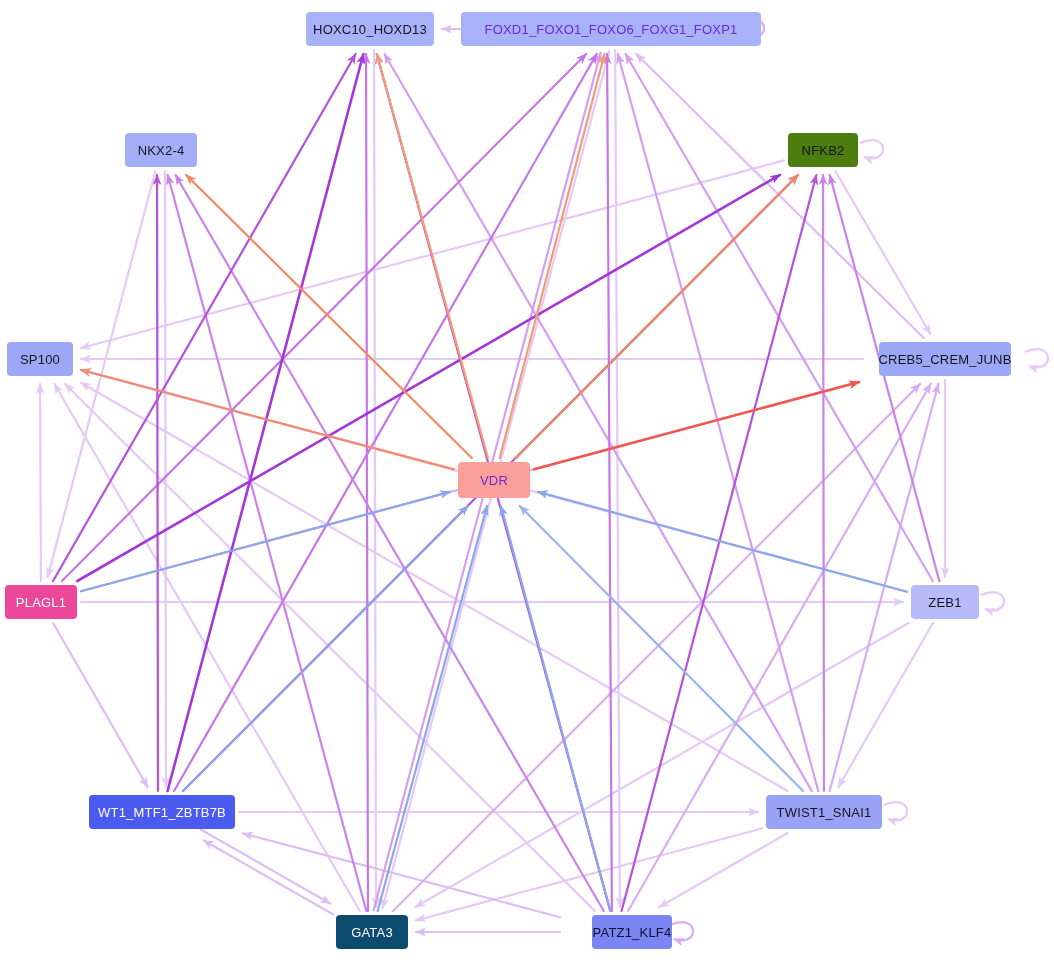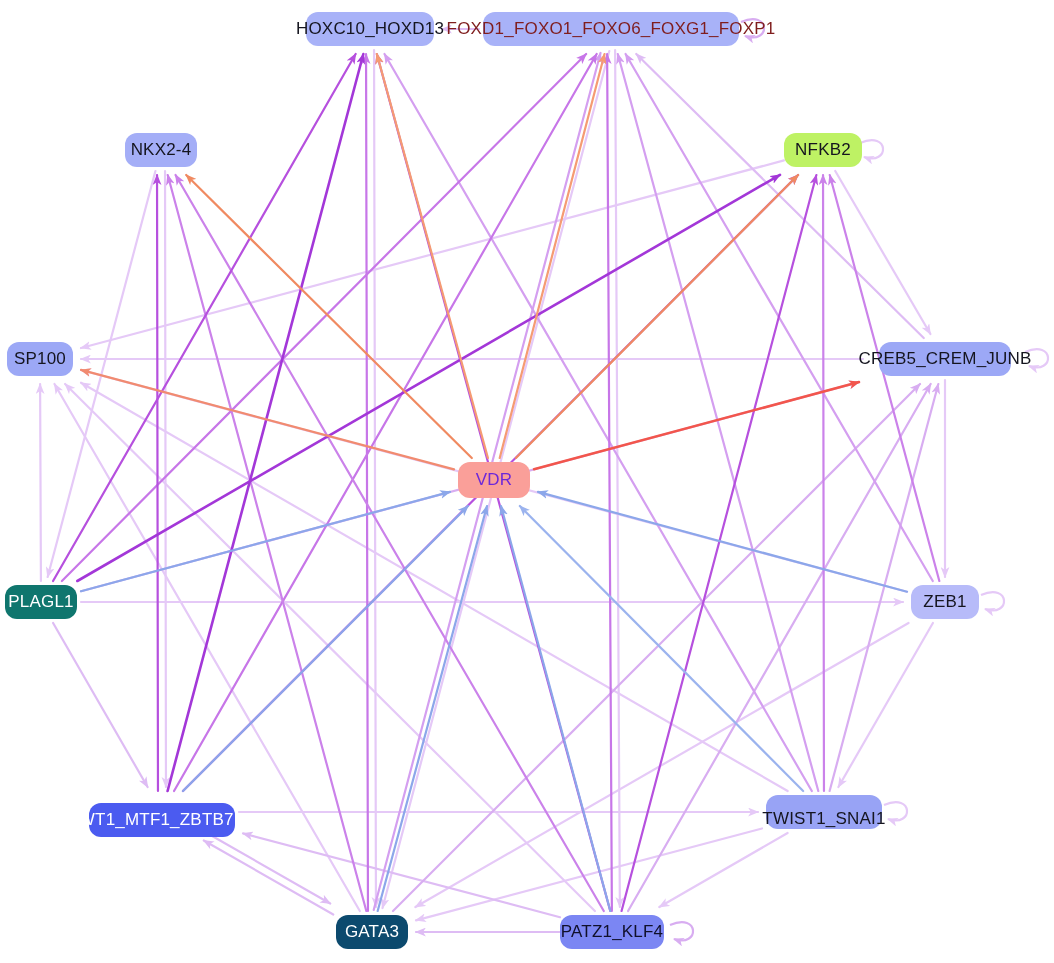--- a/index.html
+++ b/index.html
@@ -8,22 +8,22 @@
     width:1054px;height:963px;
     background:#ffffff;
     overflow:hidden;
     font-family:"Liberation Sans",sans-serif;
   }
   #edges-svg{position:absolute;left:0;top:0;width:1054px;height:963px;z-index:1;}
   .node{
     position:absolute;
     transform:translate(-50%,-50%);
     display:flex;align-items:center;justify-content:center;
-    border-radius:12px;
-    font-size:17px;
+    border-radius:4px;
+    font-size:13px;
     letter-spacing:.2px;
     z-index:2;
     box-sizing:border-box;
     white-space:nowrap;
     cursor:pointer;
     user-select:none;
   }
 </style>
 </head>
 <body>
@@ -140,50 +140,50 @@
       <path d="M 860 143 C 890 130, 890 166, 864 157" stroke="#e5c9f7" stroke-width="2.2" fill="none" marker-end="url(#arw0)"></path>
       <path d="M 1025 352 C 1055 339, 1055 375, 1029 366" stroke="#e5c9f7" stroke-width="2.2" fill="none" marker-end="url(#arw0)"></path>
       <path d="M 981 595 C 1011 582, 1011 618, 985 609" stroke="#e5c9f7" stroke-width="2.2" fill="none" marker-end="url(#arw0)"></path>
       <path d="M 884 805 C 914 792, 914 828, 888 819" stroke="#e5c9f7" stroke-width="2.2" fill="none" marker-end="url(#arw0)"></path>
       <path d="M 670 925 C 700 912, 700 948, 674 939" stroke="#d8adf1" stroke-width="2.2" fill="none" marker-end="url(#arw2)"></path>
     </svg>
   <div id="node-layer">
       <div class="node" style="left: 370px; top: 29px; width: 128px; height: 34px; background: rgb(168, 178, 248); color: rgb(21, 21, 31);">
         <span>HOXC10_HOXD13</span>
       </div>
-      <div class="node" style="left: 611px; top: 29px; width: 256px; height: 34px; background: rgb(168, 178, 248); color: #7f1d1d;">
+      <div class="node" style="left: 611px; top: 29px; width: 300px; height: 34px; background: rgb(168, 178, 248); color: #6d28d9;">
         <span>FOXD1_FOXO1_FOXO6_FOXG1_FOXP1</span>
       </div>
       <div class="node" style="left: 161px; top: 150px; width: 72px; height: 34px; background: rgb(164, 174, 247); color: rgb(21, 21, 31);">
         <span>NKX2-4</span>
       </div>
-      <div class="node" style="left: 823px; top: 150px; width: 78px; height: 34px; background: #bef264; color: rgb(21, 21, 31);">
+      <div class="node" style="left: 823px; top: 150px; width: 70px; height: 34px; background: #4d7c0f; color: rgb(21, 21, 31);">
         <span>NFKB2</span>
       </div>
       <div class="node" style="left: 40px; top: 359px; width: 66px; height: 34px; background: rgb(156, 168, 246); color: rgb(21, 21, 31);">
         <span>SP100</span>
       </div>
       <div class="node" style="left: 945px; top: 359px; width: 132px; height: 34px; background: rgb(156, 168, 246); color: rgb(21, 21, 31);">
         <span>CREB5_CREM_JUNB</span>
       </div>
       <div class="node" style="left: 494px; top: 480px; width: 72px; height: 36px; background: rgb(250, 159, 153); color: #6d28d9;">
         <span>VDR</span>
       </div>
-      <div class="node" style="left: 41px; top: 602px; width: 72px; height: 34px; background: #0f766e; color: rgb(255, 255, 255);">
+      <div class="node" style="left: 41px; top: 602px; width: 72px; height: 34px; background: #ec4899; color: rgb(255, 255, 255);">
         <span>PLAGL1</span>
       </div>
       <div class="node" style="left: 945px; top: 602px; width: 68px; height: 34px; background: rgb(183, 187, 249); color: rgb(21, 21, 31); text-align: right;">
         <span>ZEB1</span>
       </div>
-      <div class="node" style="left: 162px; top: 812px; width: 146px; height: 34px; background: rgb(75, 91, 240); color: rgb(255, 255, 255); margin-top: 8px;">
+      <div class="node" style="left: 162px; top: 812px; width: 146px; height: 34px; background: rgb(75, 91, 240); color: rgb(255, 255, 255);">
         <span>WT1_MTF1_ZBTB7B</span>
       </div>
-      <div class="node" style="left: 824px; top: 812px; width: 116px; height: 34px; background: rgb(152, 163, 245); color: rgb(21, 21, 31); align-items: flex-end;">
+      <div class="node" style="left: 824px; top: 812px; width: 116px; height: 34px; background: rgb(152, 163, 245); color: rgb(21, 21, 31);">
         <span>TWIST1_SNAI1</span>
       </div>
       <div class="node" style="left: 372px; top: 932px; width: 72px; height: 34px; background: #0c4a6e; color: rgb(255, 255, 255);">
         <span>GATA3</span>
       </div>
-      <div class="node" style="left: 612px; top: 932px; width: 104px; height: 34px; background: rgb(123, 134, 243); color: rgb(16, 16, 42);">
+      <div class="node" style="left: 632px; top: 932px; width: 80px; height: 34px; background: rgb(123, 134, 243); color: rgb(16, 16, 42);">
         <span>PATZ1_KLF4</span>
       </div>
     </div>
 </div>
 
 </body></html>

